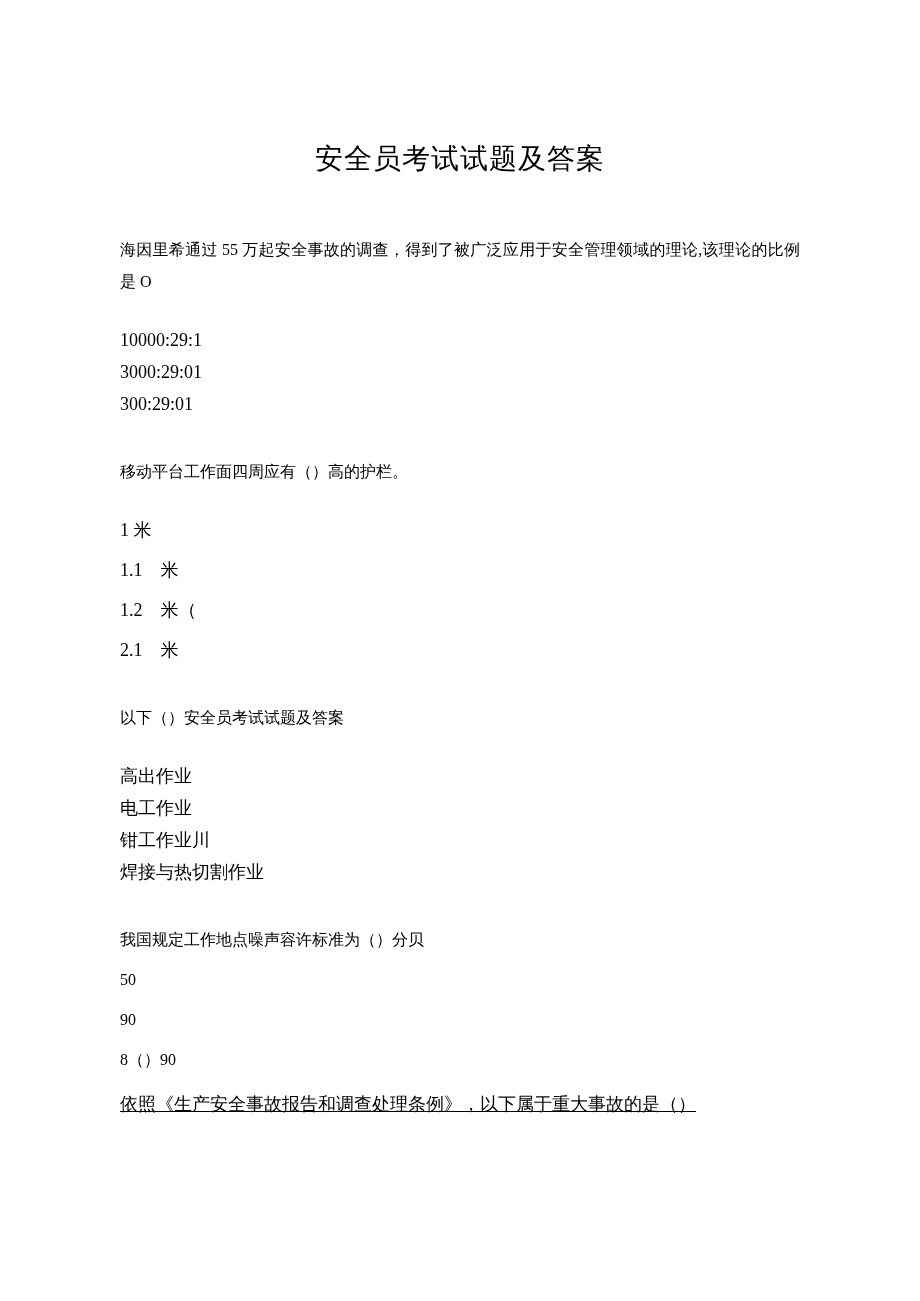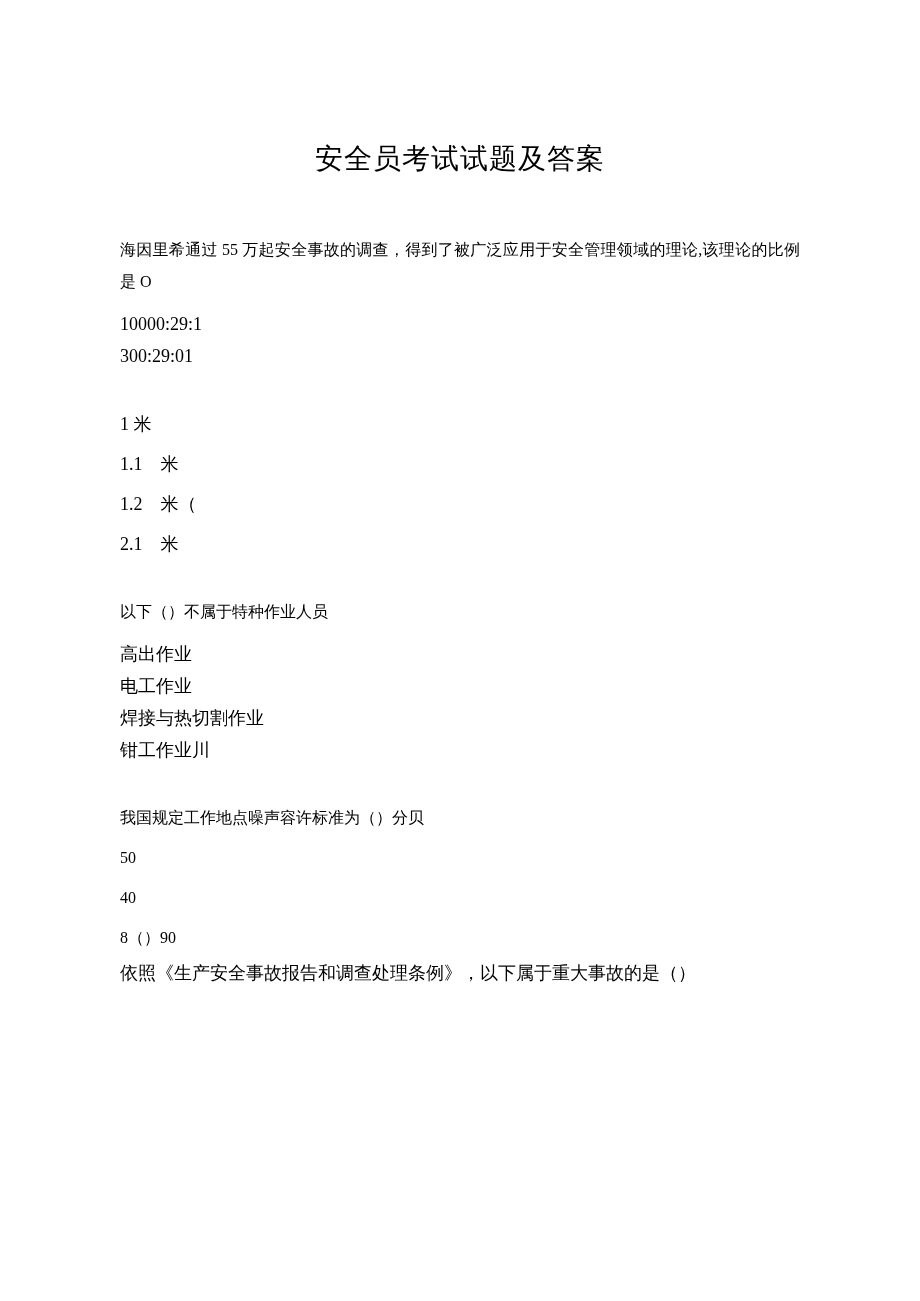--- a/index.html
+++ b/index.html
@@ -28,75 +28,78 @@
   }
   .block.tight {
     margin-bottom: 0;
   }
   .stem {
     font-size: 16px;
     line-height: 32px;
     text-align: justify;
   }
   .opts {
-    margin-top: 10px;
+    margin-top: 26px;
   }
   .opt {
     font-size: 18px;
     line-height: 32px;
   }
   .opt.spaced {
     margin-top: 8px;
   }
   .q4-line {
     font-size: 16px;
     line-height: 32px;
     margin-top: 8px;
   }
   .q5-stem {
     font-size: 18px;
     line-height: 32px;
-    margin-top: 3px;
+    margin-top: 12px;
+    text-decoration: underline;
   }
 </style>
 </head>
 <body>
 
 <div class="page">
 
   <div class="title">安全员考试试题及答案</div>
 
   <div class="block">
     <div class="stem">海因里希通过 55 万起安全事故的调查，得到了被广泛应用于安全管理领域的理论,该理论的比例是 O</div>
     <div class="opts">
       <div class="opt">10000:29:1</div>
+      <div class="opt">3000:29:01</div>
       <div class="opt">300:29:01</div>
     </div>
   </div>
 
   <div class="block">
+    <div class="stem">移动平台工作面四周应有（）高的护栏。</div>
     <div class="opts">
       <div class="opt">1 米</div>
       <div class="opt spaced">1.1　米</div>
       <div class="opt spaced">1.2　米（</div>
       <div class="opt spaced">2.1　米</div>
     </div>
   </div>
 
   <div class="block">
-    <div class="stem">以下（）不属于特种作业人员</div>
+    <div class="stem">以下（）安全员考试试题及答案</div>
     <div class="opts">
       <div class="opt">高出作业</div>
       <div class="opt">电工作业</div>
+      <div class="opt">钳工作业川</div>
       <div class="opt">焊接与热切割作业</div>
-      <div class="opt">钳工作业川</div>
     </div>
   </div>
 
   <div class="block tight">
     <div class="stem">我国规定工作地点噪声容许标准为（）分贝</div>
     <div class="q4-line">50</div>
-    <div class="q4-line">40</div>
+    <div class="q4-line">90</div>
     <div class="q4-line">8（）90</div>
     <div class="q5-stem">依照《生产安全事故报告和调查处理条例》，以下属于重大事故的是（）</div>
   </div>
 
 </div>
 
 </body></html>

